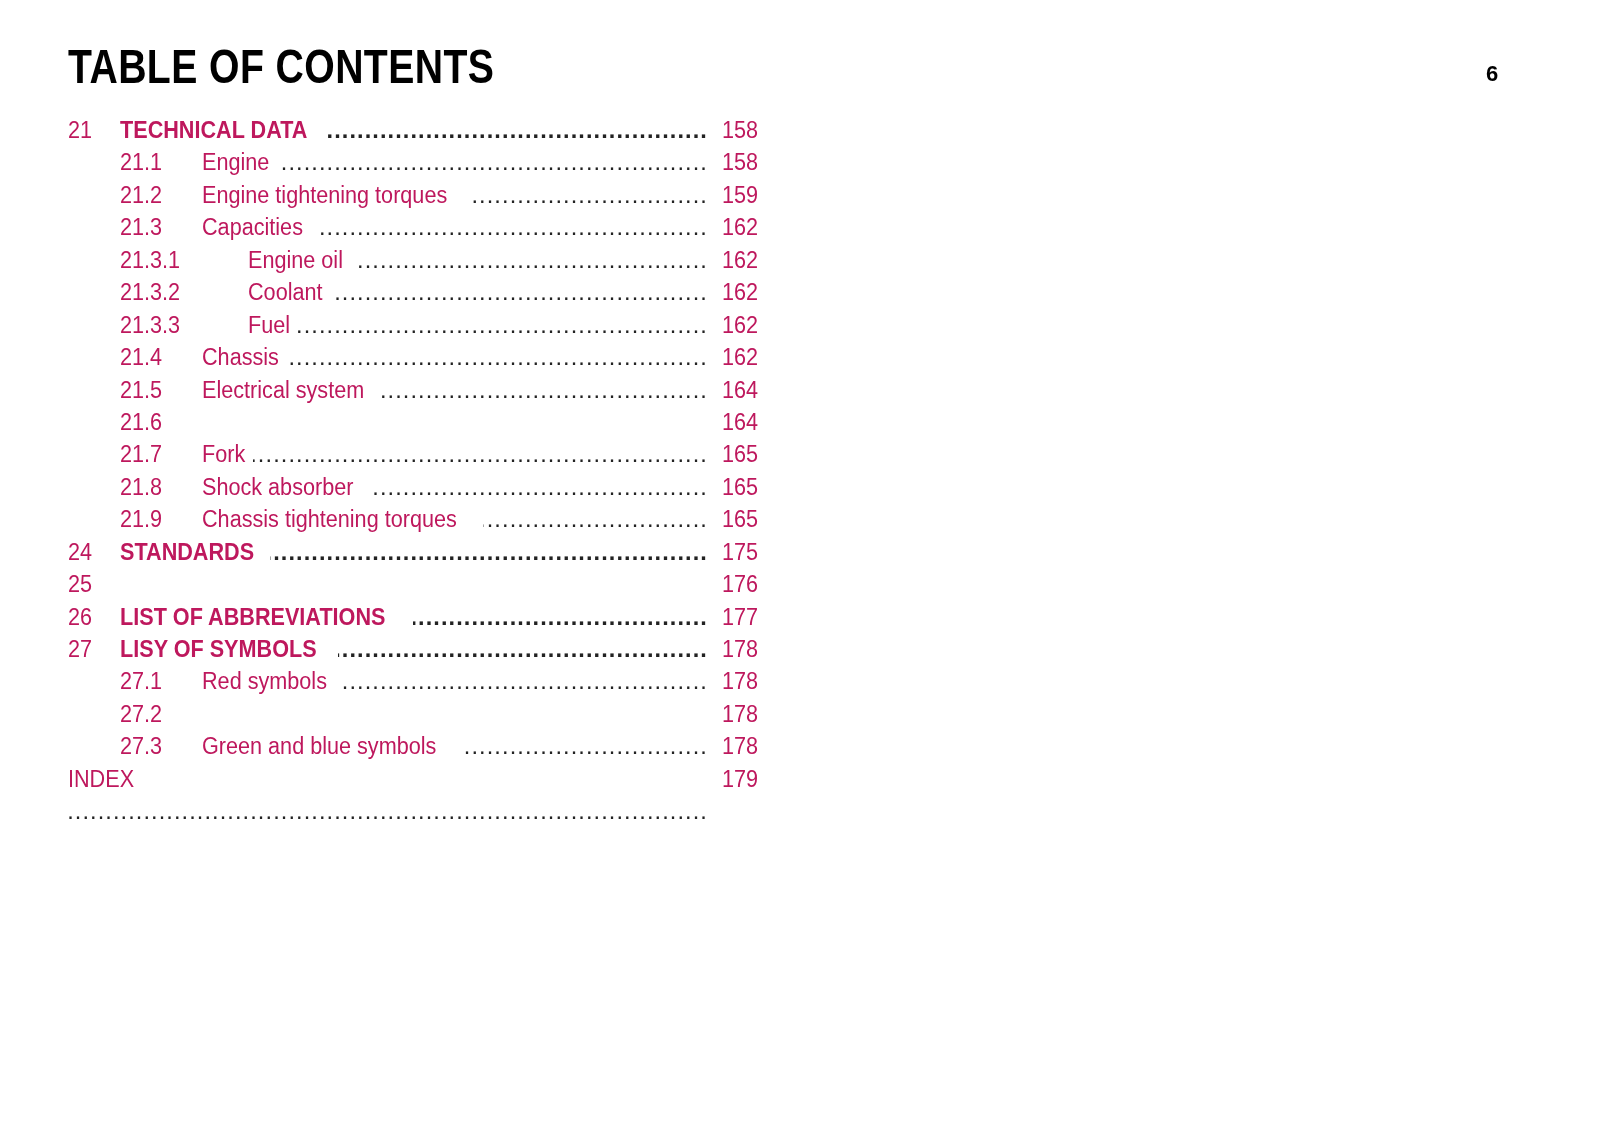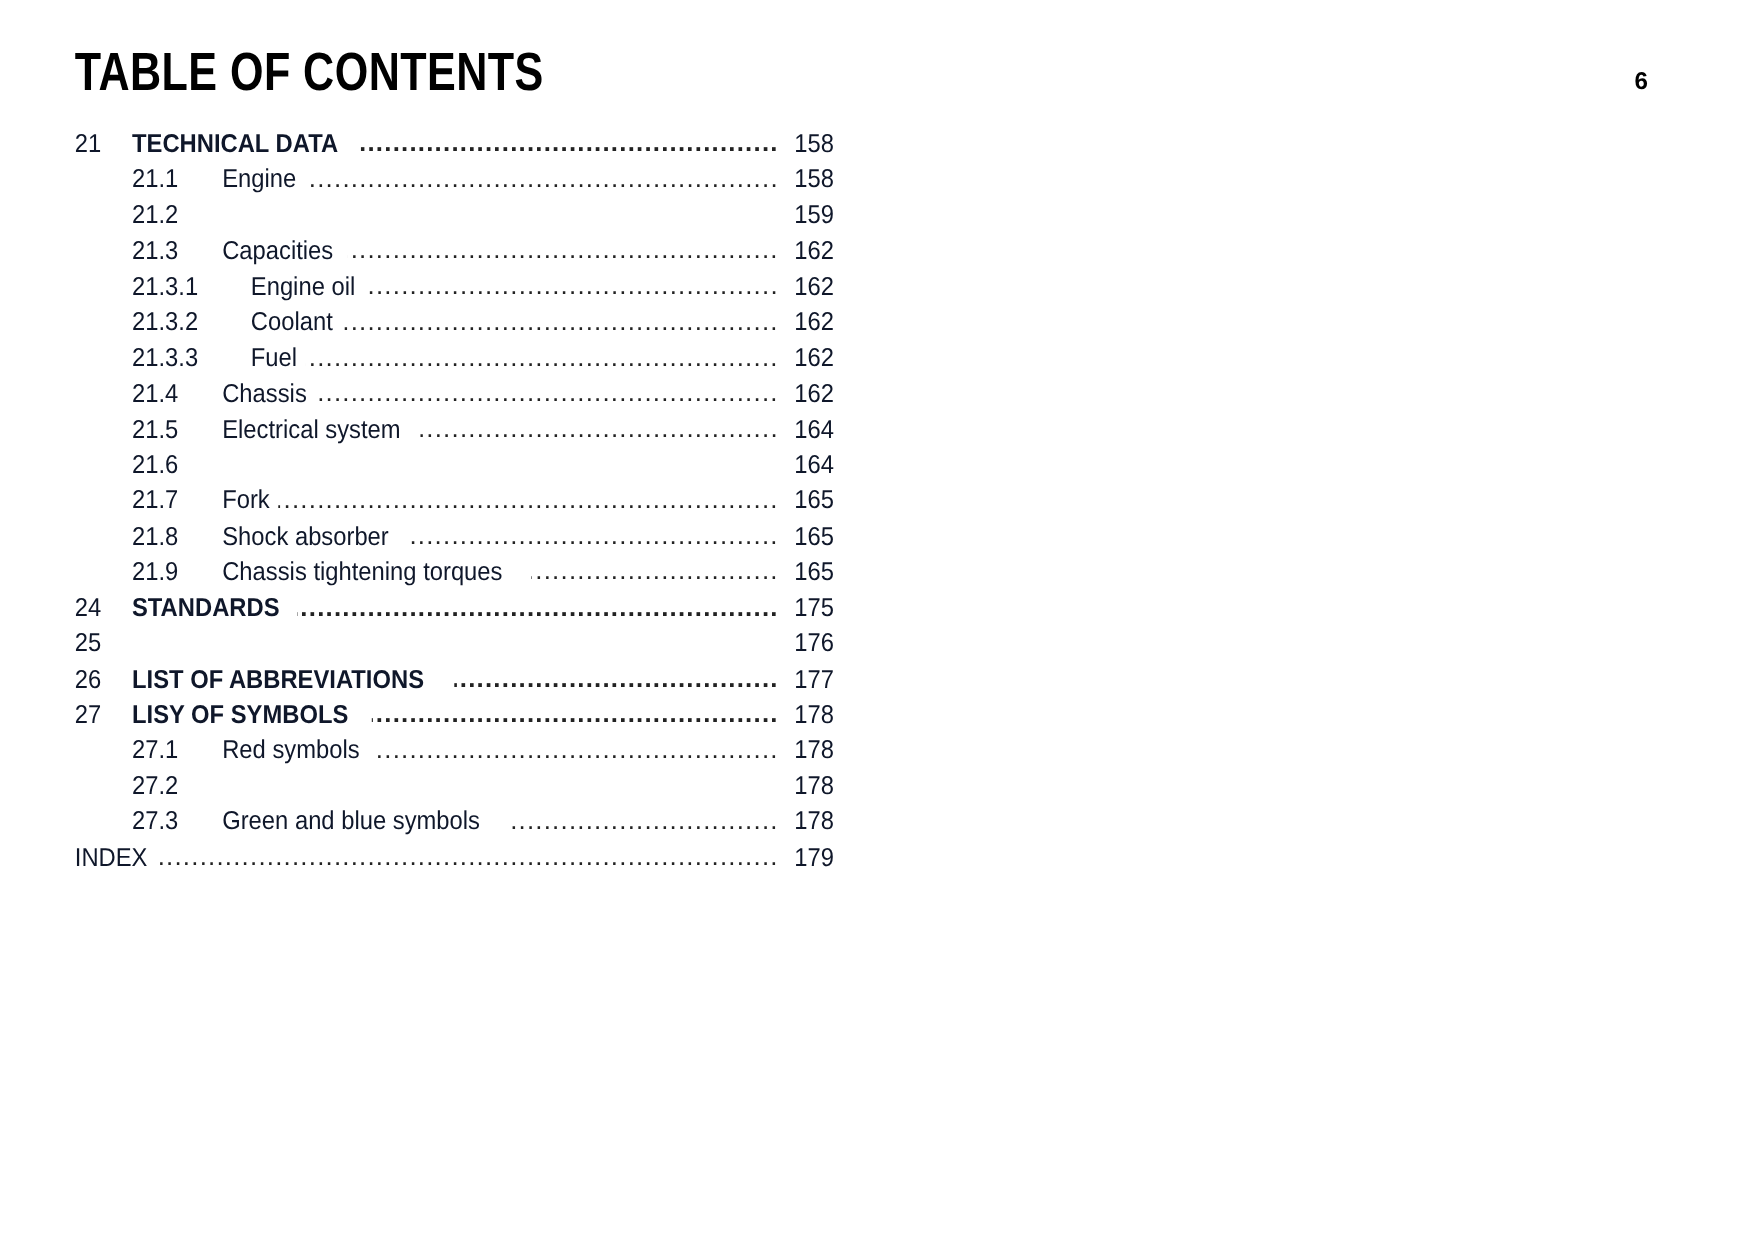--- a/index.html
+++ b/index.html
@@ -48,21 +48,21 @@
     margin: 0;
     padding: 0;
     list-style: none;
   }
   .toc-row {
     position: relative;
     height: 32.45px;
     font-size: 23.5px;
     line-height: 32.45px;
     white-space: nowrap;
-    color: #0f172a;
+    color: #be185d;
   }
   .toc-num {
     position: absolute;
     top: 0;
     transform: scaleX(0.92);
     transform-origin: left center;
   }
   .toc-label-wrap {
     position: absolute;
     top: 0;
@@ -94,22 +94,22 @@
     left: 722px;
     transform: scaleX(0.92);
     transform-origin: left center;
   }
   
   .lvl-1 .toc-num { left: 68px; }
   .lvl-1 .toc-label-wrap { left: 120px; font-weight: bold; }
   .lvl-2 .toc-num { left: 120px; }
   .lvl-2 .toc-label-wrap { left: 202px; }
   .lvl-3 .toc-num { left: 120px; }
-  .lvl-3 .toc-label-wrap { left: 228px; }
-  .lvl-0 .toc-label-wrap { left: 68px; }
+  .lvl-3 .toc-label-wrap { left: 248px; }
+  .lvl-0 .toc-label-wrap { left: 68px; flex-direction: column; }
 </style>
 </head>
 <body>
 
 <h1 class="page-title">TABLE OF CONTENTS</h1>
 <div class="page-number">6</div>
 
 <ul class="toc">
   <li class="toc-row lvl-1">
     <span class="toc-num">21</span>
@@ -122,20 +122,24 @@
   <li class="toc-row lvl-2">
     <span class="toc-num">21.1</span>
     <span class="toc-label-wrap">
         <span class="toc-label">Engine</span>
         <span class="toc-dots"></span>
       </span>
     <span class="toc-page">158</span>
   </li>
   <li class="toc-row lvl-2">
     <span class="toc-num">21.2</span>
+    <span class="toc-label-wrap">
+        <span class="toc-label">Engine tightening torques</span>
+        <span class="toc-dots"></span>
+      </span>
     <span class="toc-page">159</span>
   </li>
   <li class="toc-row lvl-2">
     <span class="toc-num">21.3</span>
     <span class="toc-label-wrap">
         <span class="toc-label">Capacities</span>
         <span class="toc-dots"></span>
       </span>
     <span class="toc-page">162</span>
   </li>

